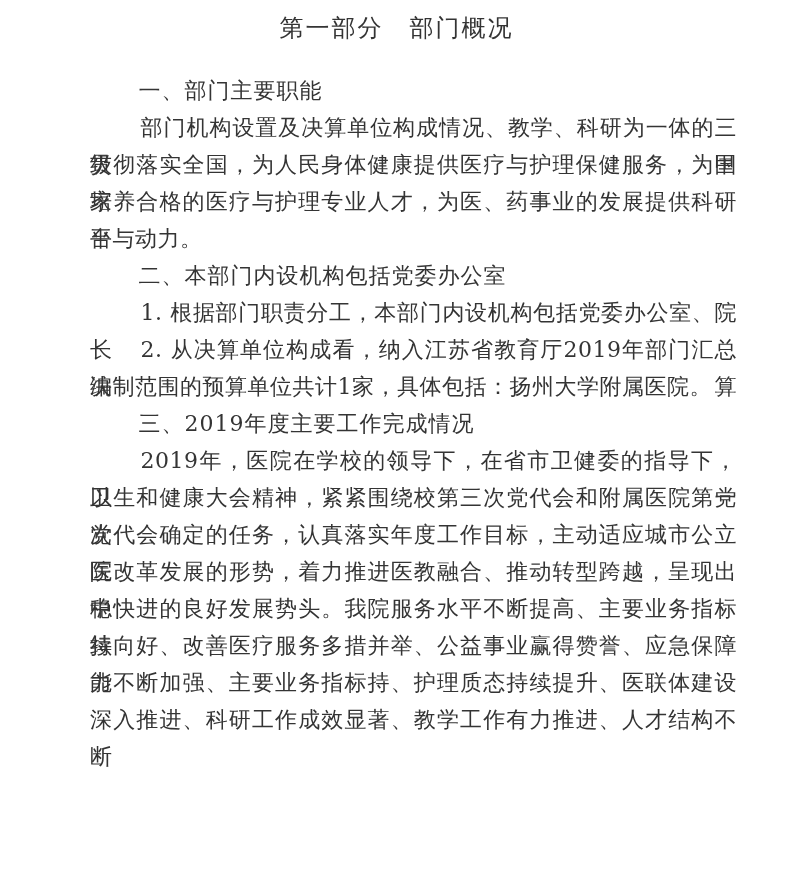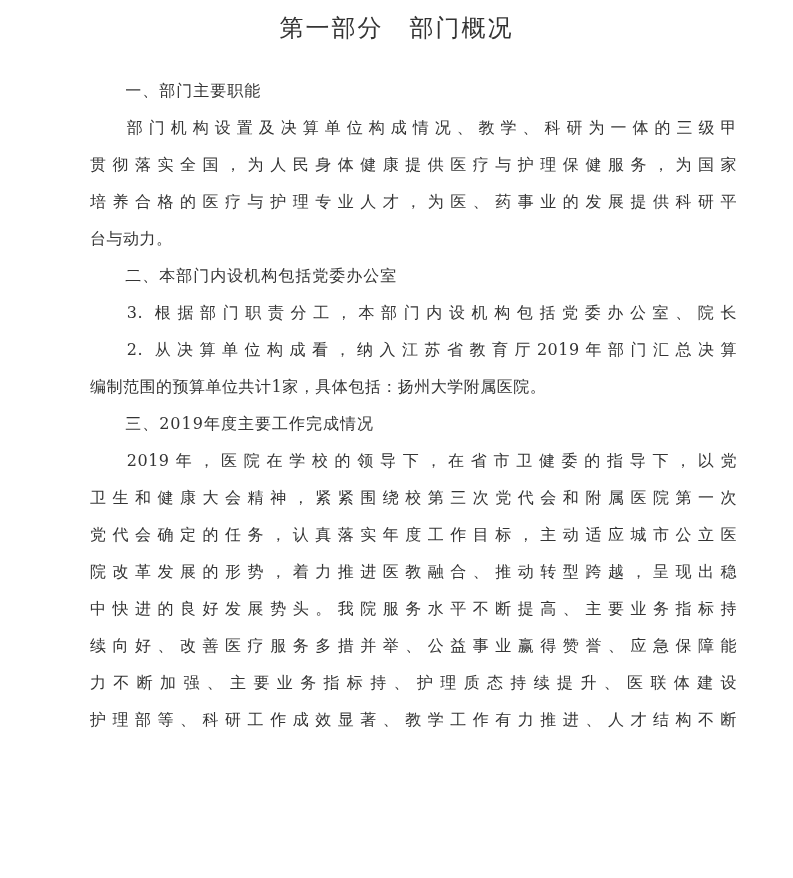--- a/index.html
+++ b/index.html
@@ -27,21 +27,21 @@
     font-size: 24px;
     line-height: 32px;
     letter-spacing: 2px;
     font-weight: 500;
     white-space: nowrap;
   }
   .title-spacer {
     height: 28px;
   }
   .line {
-    font-size: 16px;
+    font-size: 22px;
     line-height: 37px;
     height: 37px;
     letter-spacing: 0.5px;
     white-space: nowrap;
     overflow: visible;
   }
   
   .line.full {
     text-align: justify;
     text-align-last: justify;
@@ -76,27 +76,27 @@
 
   <div class="title-spacer"></div>
 
   <div class="line heading">一、部门主要职能</div>
   <div class="line first">部门机构设置及决算单位构成情况、教学、科研为一体的三级甲</div>
   <div class="line full">贯彻落实全国，为人民身体健康提供医疗与护理保健服务，为国家</div>
   <div class="line full">培养合格的医疗与护理专业人才，为医、药事业的发展提供科研平</div>
   <div class="line last">台与动力。</div>
 
   <div class="line heading">二、本部门内设机构包括党委办公室</div>
-  <div class="line first">3. 根据部门职责分工，本部门内设机构包括党委办公室、院长</div>
+  <div class="line first">1. 根据部门职责分工，本部门内设机构包括党委办公室、院长</div>
   <div class="line first">2. 从决算单位构成看，纳入江苏省教育厅2019年部门汇总决算</div>
   <div class="line last">编制范围的预算单位共计1家，具体包括：扬州大学附属医院。</div>
 
   <div class="line heading">三、2019年度主要工作完成情况</div>
   <div class="line first">2019年，医院在学校的领导下，在省市卫健委的指导下，以党</div>
   <div class="line full">卫生和健康大会精神，紧紧围绕校第三次党代会和附属医院第一次</div>
   <div class="line full">党代会确定的任务，认真落实年度工作目标，主动适应城市公立医</div>
   <div class="line full">院改革发展的形势，着力推进医教融合、推动转型跨越，呈现出稳</div>
   <div class="line full">中快进的良好发展势头。我院服务水平不断提高、主要业务指标持</div>
   <div class="line full">续向好、改善医疗服务多措并举、公益事业赢得赞誉、应急保障能</div>
   <div class="line full">力不断加强、主要业务指标持、护理质态持续提升、医联体建设</div>
-  <div class="line full">护理部等、科研工作成效显著、教学工作有力推进、人才结构不断</div>
+  <div class="line full">深入推进、科研工作成效显著、教学工作有力推进、人才结构不断</div>
 
 </div>
 
 </body></html>

